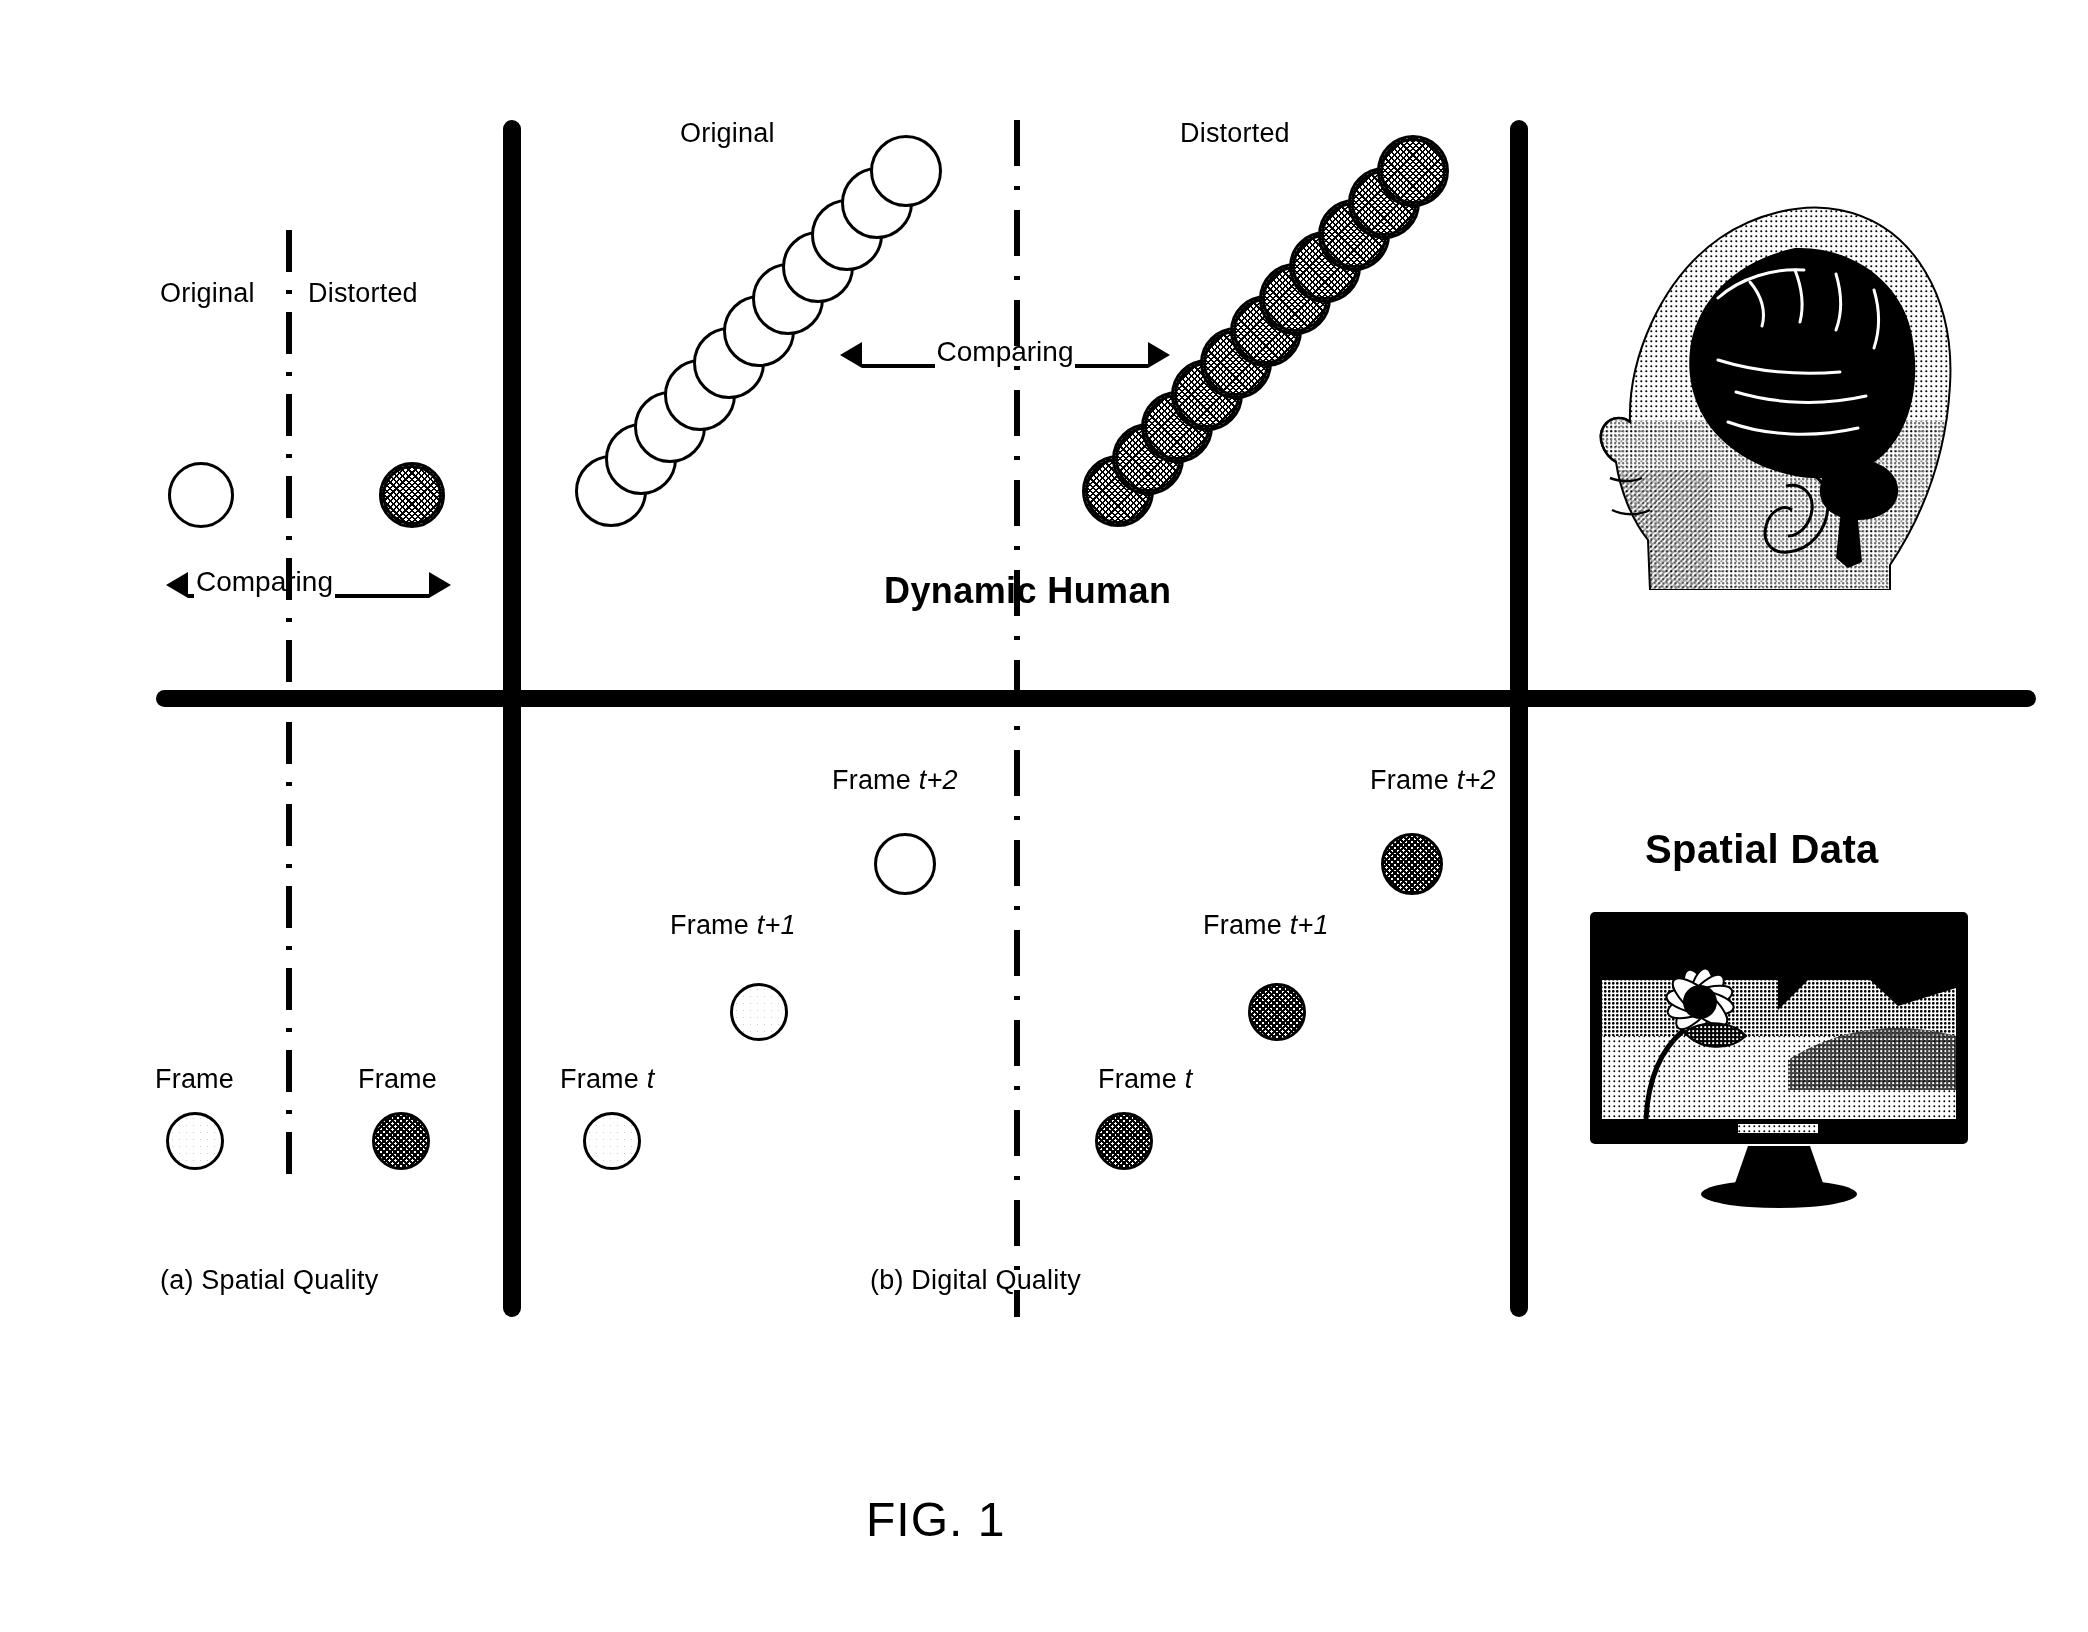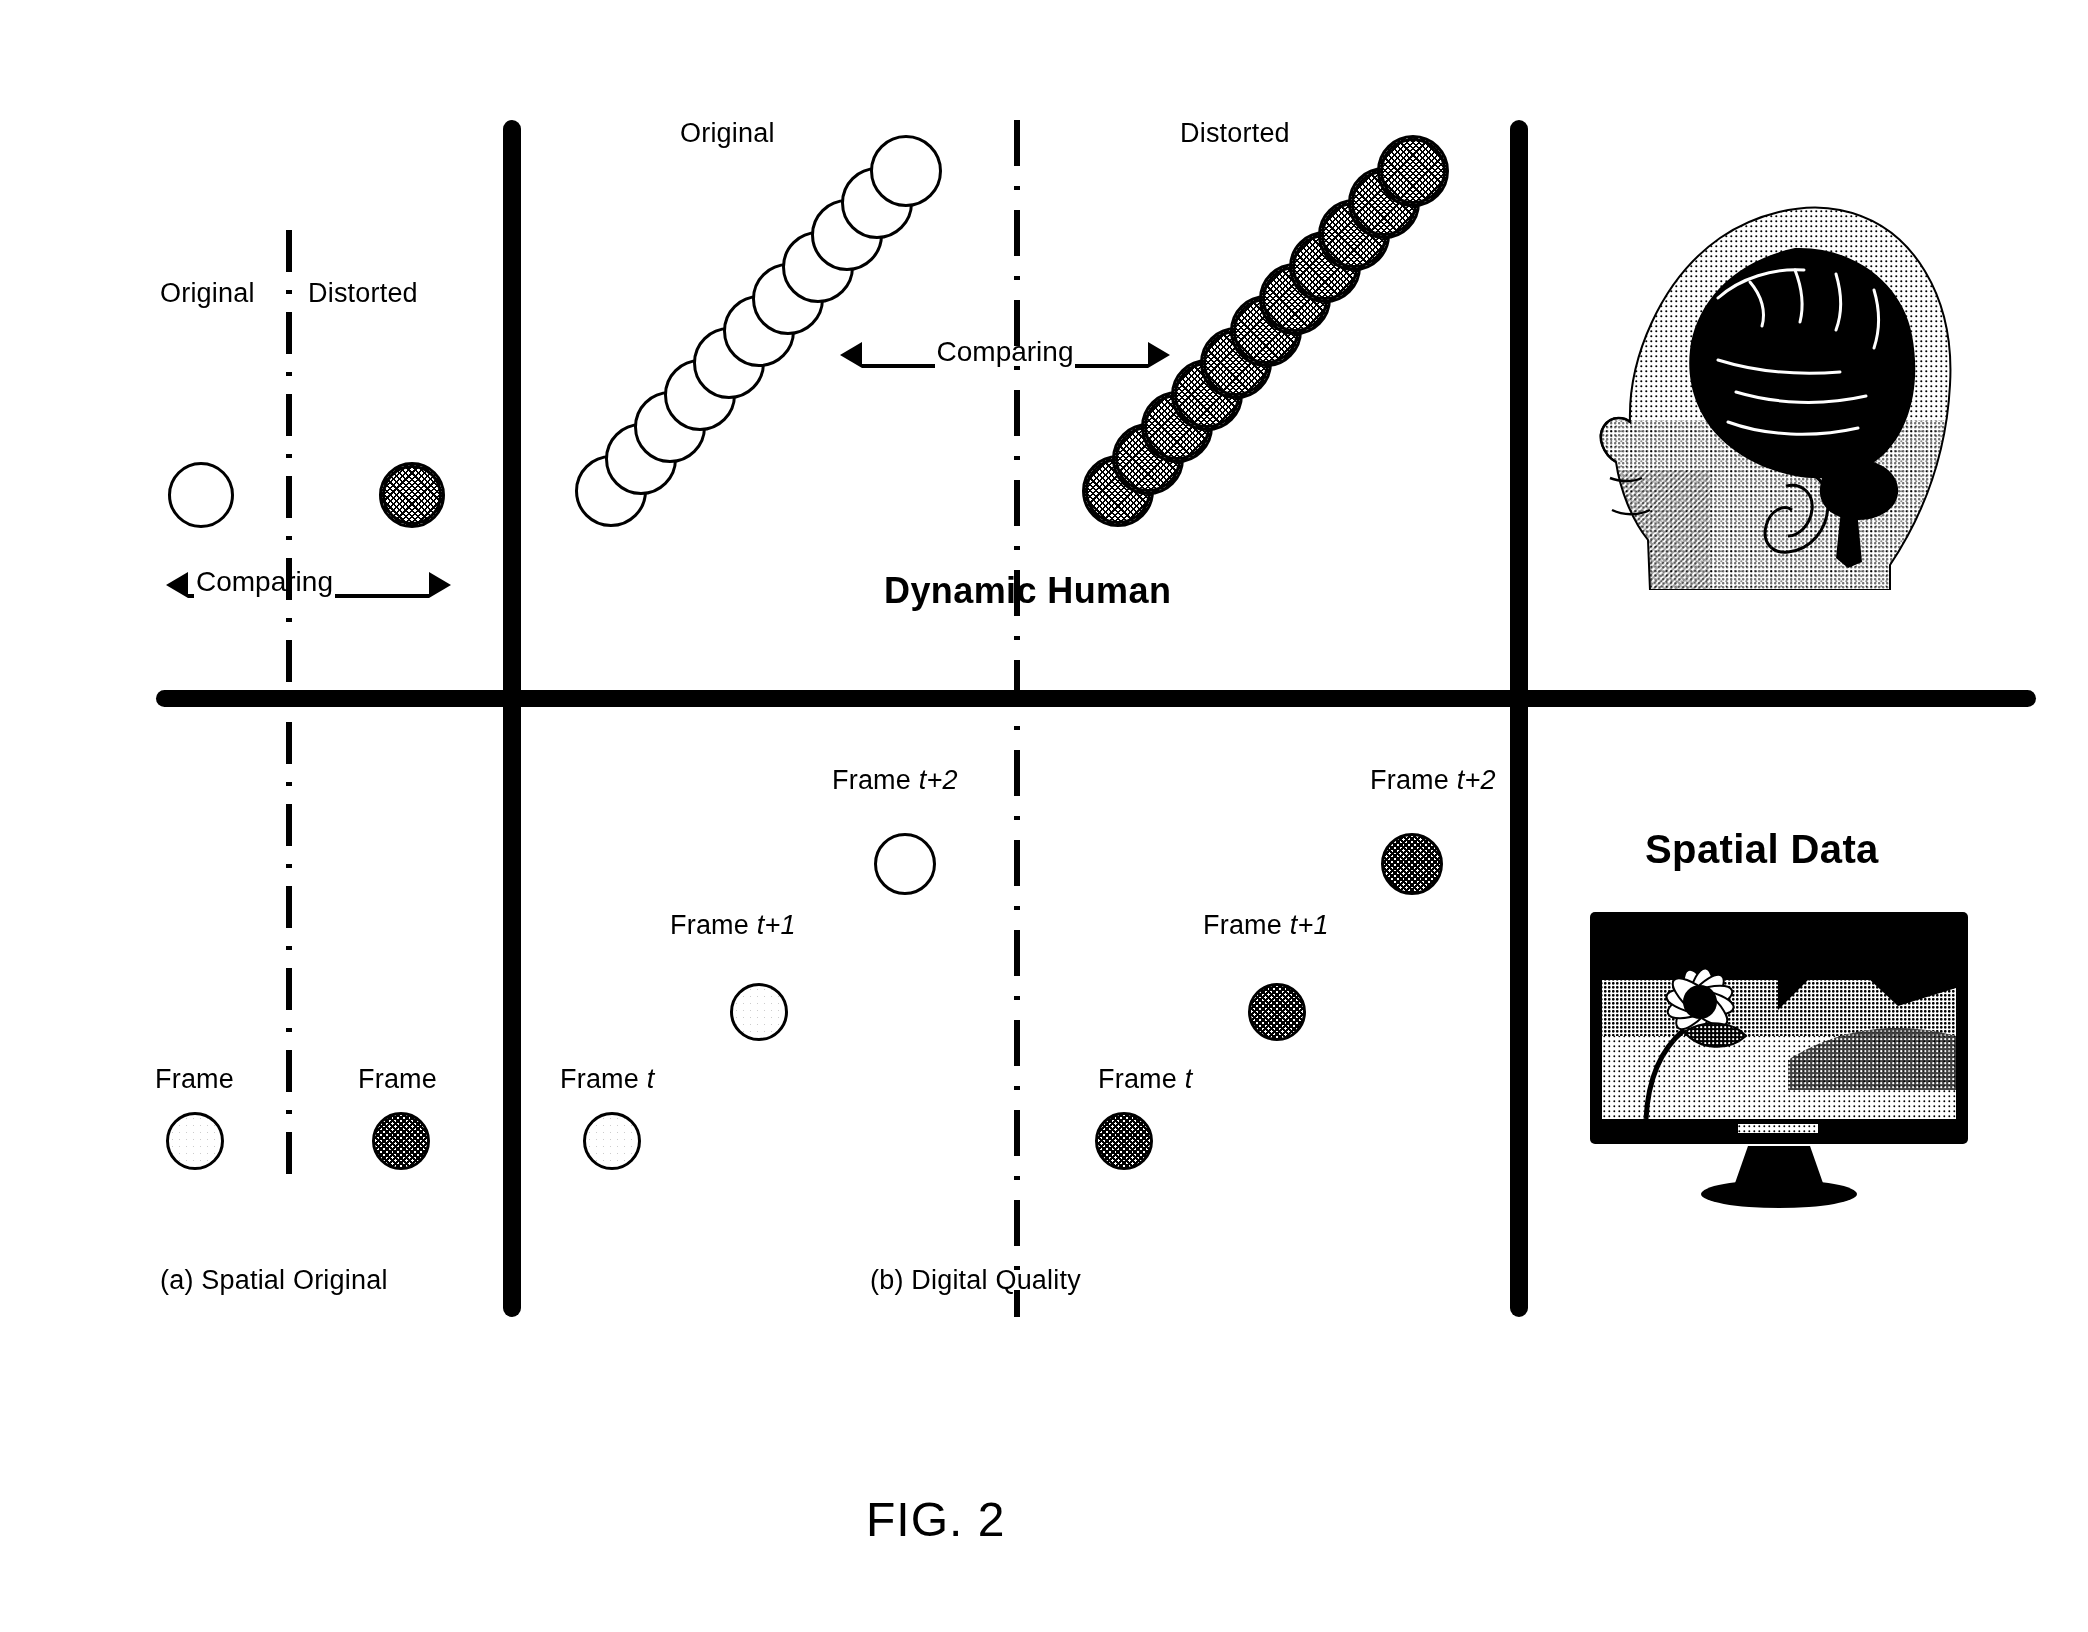--- a/index.html
+++ b/index.html
@@ -137,21 +137,21 @@
     <span class="line" style="flex:1;"></span>
     <span class="arrow-r"></span>
   </div>
 
   <div class="lbl" style="left:155px; top:1064px;">Frame</div>
   <div class="lbl" style="left:358px; top:1064px;">Frame</div>
 
   <div class="circ faint" style="left:166px; top:1112px; width:58px; height:58px;"></div>
   <div class="circ dark" style="left:372px; top:1112px; width:58px; height:58px;"></div>
 
-  <div class="lbl caption" style="left:160px; top:1265px;">(a) Spatial Original</div>
+  <div class="lbl caption" style="left:160px; top:1265px;">(a) Spatial Quality</div>
 
   <div class="lbl" style="left:680px; top:118px;">Original</div>
   <div class="lbl" style="left:1180px; top:118px;">Distorted</div>
 
   <div class="abs" style="left:575px; top:165px; width:380px; height:360px;">
     <div class="circ" style="left:0px;   top:290px; width:72px; height:72px;"></div>
     <div class="circ" style="left:30px;  top:258px; width:72px; height:72px;"></div>
     <div class="circ" style="left:59px;  top:226px; width:72px; height:72px;"></div>
     <div class="circ" style="left:89px;  top:194px; width:72px; height:72px;"></div>
     <div class="circ" style="left:118px; top:162px; width:72px; height:72px;"></div>
@@ -339,15 +339,15 @@
       </g>
 
       <rect x="150" y="214" width="80" height="9" fill="url(#dotLight)"></rect>
 
       <path d="M160 236 L222 236 L236 276 L146 276 Z" fill="#000"></path>
 
       <ellipse cx="191" cy="284" rx="78" ry="14" fill="#000"></ellipse>
     </svg>
   </div>
 
-  <div class="lbl figno" style="left:866px; top:1492px;">FIG. 2</div>
+  <div class="lbl figno" style="left:866px; top:1492px;">FIG. 1</div>
 
 </div>
 
 </body></html>

